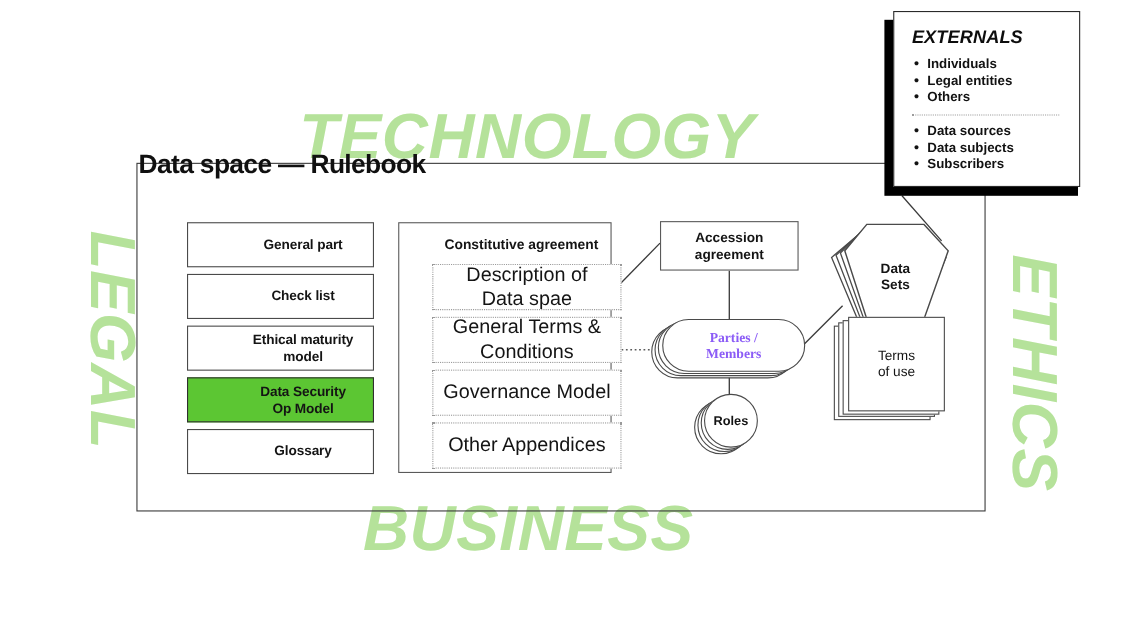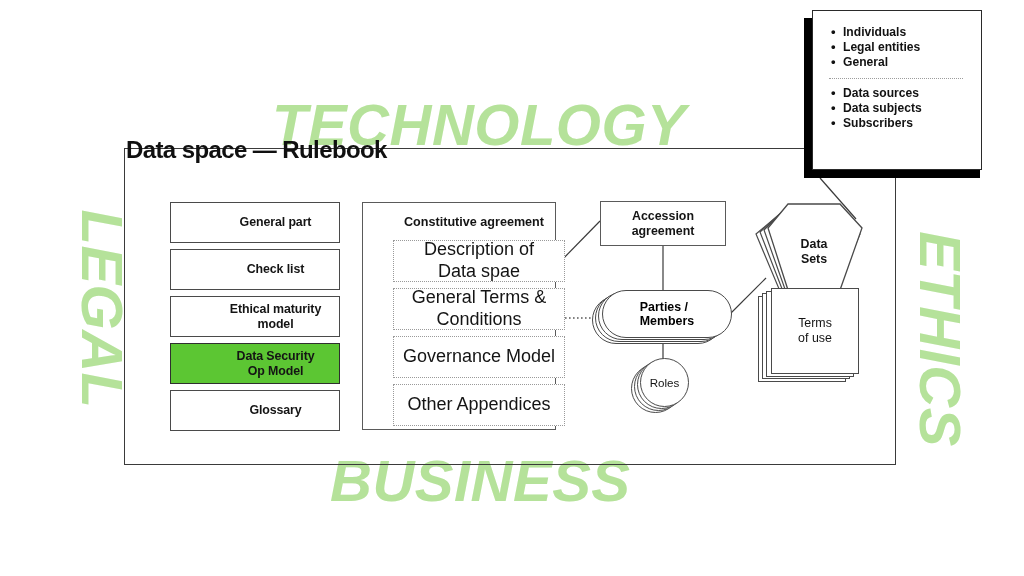--- a/index.html
+++ b/index.html
@@ -206,24 +206,26 @@
   }
   #stadium-b3 { left: 0px;  top: 6px; }
   #stadium-b2 { left: 3px;  top: 4px; }
   #stadium-b1 { left: 6px;  top: 2px; }
   #stadium-front {
     left: 10px;
     top: 0px;
     display: flex;
     align-items: center;
     justify-content: center;
+    text-align: center;
     font-size: 12.4px;
     font-weight: 700;
-    color: #000000;
+    color: #8b5cf6;
     line-height: 1.15;
+    font-family: Liberation Serif, serif;
   }
 
   
   #roles {
     position: absolute;
     left: 631px;
     top: 358px;
     width: 70px;
     height: 56px;
     z-index: 4;
@@ -240,21 +242,21 @@
   #circ-b3 { left: 0px; top: 6px; }
   #circ-b2 { left: 3px; top: 4px; }
   #circ-b1 { left: 6px; top: 2px; }
   #circ-front {
     left: 9px;
     top: 0px;
     display: flex;
     align-items: center;
     justify-content: center;
     font-size: 11.6px;
-    font-weight: 400;
+    font-weight: 700;
     color: #141414;
   }
 
   
   #data-sets {
     position: absolute;
     left: 752px;
     top: 200px;
     width: 112px;
     height: 110px;
@@ -461,24 +463,25 @@
     <div class="sq" id="sq-b1"></div>
     <div class="sq" id="sq-front">
       <span>Terms<br>of use</span>
     </div>
   </div>
 
   <div id="page-title">Data space — Rulebook</div>
 
   <div id="externals-shadow"></div>
   <div id="externals-panel">
+    <div id="externals-title">EXTERNALS</div>
     <ul>
       <li>Individuals</li>
       <li>Legal entities</li>
-      <li>General</li>
+      <li>Others</li>
     </ul>
     <div id="externals-divider"></div>
     <ul>
       <li>Data sources</li>
       <li>Data subjects</li>
       <li>Subscribers</li>
     </ul>
   </div>
 
 </div>

